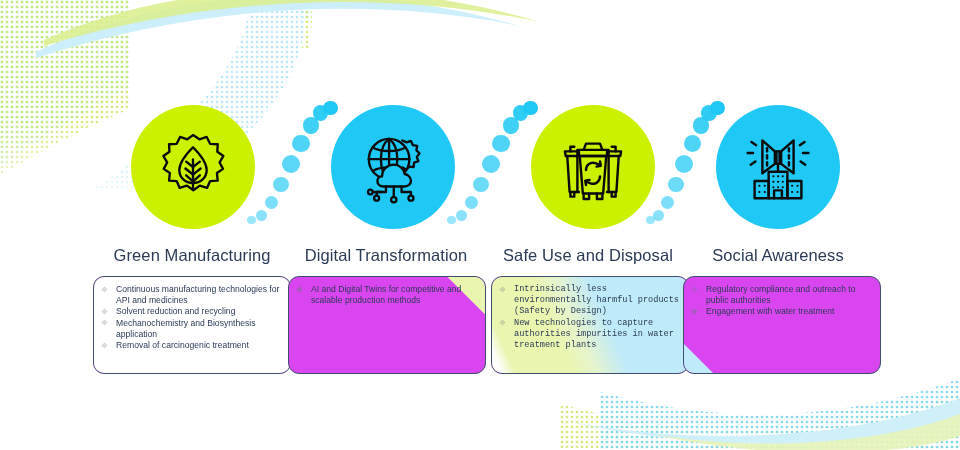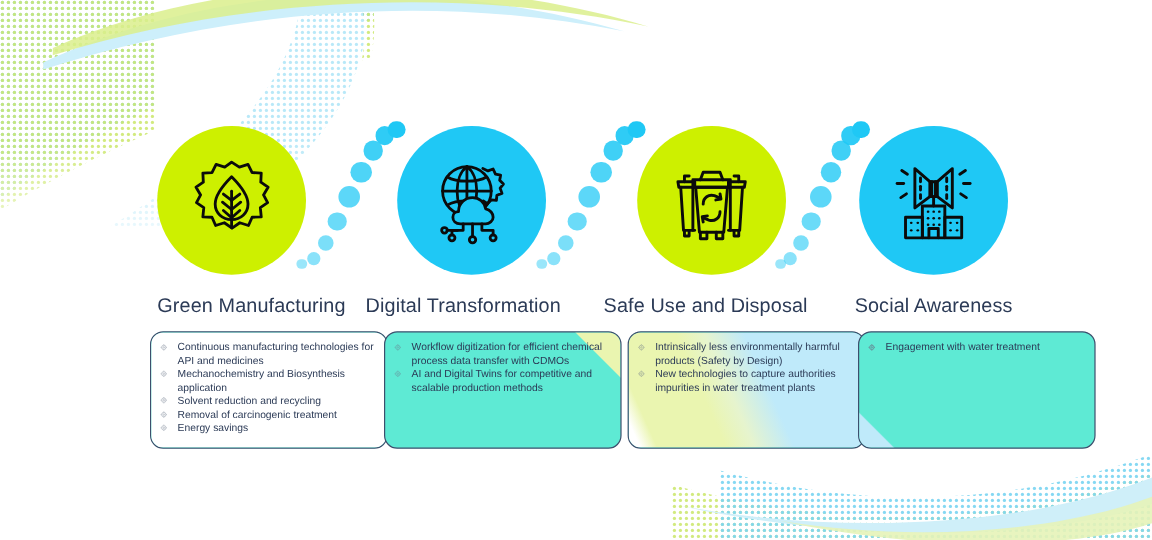--- a/index.html
+++ b/index.html
@@ -26,23 +26,22 @@
   .headings{position:absolute;top:246px;left:0;width:960px;height:26px;z-index:4;}
   .node-heading{
     position:absolute;width:192px;text-align:center;
     font-size:16.5px;color:#2b3a56;letter-spacing:.1px;white-space:nowrap;
   }
 
   
   .panels{position:absolute;top:276px;left:0;width:960px;height:100px;z-index:4;}
   .panel{
     position:absolute;width:198px;border:1.6px solid #3d4f6d;border-radius:11px;
-    background:#5eead4;overflow:hidden;box-sizing:border-box;
+    background:#d946ef;overflow:hidden;box-sizing:border-box;
     padding:7px 7px 7px 6px;
-    margin-left:32px;
   }
   .panel-bgwedge{position:absolute;inset:0;z-index:0;}
   .panel ul{
     position:relative;z-index:1;list-style:none;margin:0;padding:0;
   }
   .panel li{
     position:relative;padding-left:16px;margin-bottom:0px;
     font-size:8.6px;line-height:11.2px;color:#2b3a56;
   }
   .bullet-icon{
@@ -272,21 +271,21 @@
               <path d="M75 74 L75.2 74"></path>
             <path d="M68 82 L68.2 82"></path>
               <path d="M75 82 L75.2 82"></path>
           </g>
         </g>
       </svg>
     </div>
   </div>
 
   <div class="headings" id="headings">
-    <div class="node-heading" id="heading-0" style="left: 96px; text-align: right;">Green Manufacturing</div>
+    <div class="node-heading" id="heading-0" style="left: 96px;">Green Manufacturing</div>
     <div class="node-heading" id="heading-1" style="left: 290px;">Digital Transformation</div>
     <div class="node-heading" id="heading-2" style="left: 492px;">Safe Use and Disposal</div>
     <div class="node-heading" id="heading-3" style="left: 682px;">Social Awareness</div>
   </div>
 
   <div class="panels" id="panels">
       <div class="panel" style="left: 93px; height: 98px;">
         <div class="panel-bgwedge" style="background: rgb(255, 255, 255);"></div>
         <ul>
           <li><span class="bullet-icon">
@@ -305,89 +304,77 @@
               <svg viewBox="0 0 10 10">
                 <g fill="none" stroke="#6a7689" stroke-width="1.1">
                   <circle cx="5" cy="5" r="2.6"></circle>
                   <circle cx="5" cy="5" r="0.9"></circle>
                   <path d="M5 1.2 L5 2.4"></path>
                   <path d="M5 7.6 L5 8.8"></path>
                   <path d="M1.2 5 L2.4 5"></path>
                   <path d="M7.6 5 L8.8 5"></path>
                 </g>
               </svg>
+            </span><span>Solvent reduction and recycling</span></li>
+          <li><span class="bullet-icon">
+              <svg viewBox="0 0 10 10">
+                <g fill="none" stroke="#6a7689" stroke-width="1.1">
+                  <circle cx="5" cy="5" r="2.6"></circle>
+                  <circle cx="5" cy="5" r="0.9"></circle>
+                  <path d="M5 1.2 L5 2.4"></path>
+                  <path d="M5 7.6 L5 8.8"></path>
+                  <path d="M1.2 5 L2.4 5"></path>
+                  <path d="M7.6 5 L8.8 5"></path>
+                </g>
+              </svg>
             </span><span>Mechanochemistry and Biosynthesis application</span></li>
           <li><span class="bullet-icon">
               <svg viewBox="0 0 10 10">
                 <g fill="none" stroke="#6a7689" stroke-width="1.1">
                   <circle cx="5" cy="5" r="2.6"></circle>
                   <circle cx="5" cy="5" r="0.9"></circle>
                   <path d="M5 1.2 L5 2.4"></path>
                   <path d="M5 7.6 L5 8.8"></path>
                   <path d="M1.2 5 L2.4 5"></path>
                   <path d="M7.6 5 L8.8 5"></path>
                 </g>
               </svg>
-            </span><span>Solvent reduction and recycling</span></li>
-          <li><span class="bullet-icon">
-              <svg viewBox="0 0 10 10">
-                <g fill="none" stroke="#6a7689" stroke-width="1.1">
-                  <circle cx="5" cy="5" r="2.6"></circle>
-                  <circle cx="5" cy="5" r="0.9"></circle>
-                  <path d="M5 1.2 L5 2.4"></path>
-                  <path d="M5 7.6 L5 8.8"></path>
-                  <path d="M1.2 5 L2.4 5"></path>
-                  <path d="M7.6 5 L8.8 5"></path>
-                </g>
-              </svg>
             </span><span>Removal of carcinogenic treatment</span></li>
-          <li><span class="bullet-icon">
-              <svg viewBox="0 0 10 10">
-                <g fill="none" stroke="#6a7689" stroke-width="1.1">
-                  <circle cx="5" cy="5" r="2.6"></circle>
-                  <circle cx="5" cy="5" r="0.9"></circle>
-                  <path d="M5 1.2 L5 2.4"></path>
-                  <path d="M5 7.6 L5 8.8"></path>
-                  <path d="M1.2 5 L2.4 5"></path>
-                  <path d="M7.6 5 L8.8 5"></path>
-                </g>
-              </svg>
-            </span><span>Energy savings</span></li>
         </ul>
       </div>
       <div class="panel" style="left: 288px; height: 98px;">
         <div class="panel-bgwedge" style="background: linear-gradient(225deg, rgb(234, 245, 176) 0px, rgb(234, 245, 176) 26px, rgba(255, 255, 255, 0) 27px);"></div>
         <ul>
           <li><span class="bullet-icon">
               <svg viewBox="0 0 10 10">
                 <g fill="none" stroke="#6a7689" stroke-width="1.1">
                   <circle cx="5" cy="5" r="2.6"></circle>
                   <circle cx="5" cy="5" r="0.9"></circle>
                   <path d="M5 1.2 L5 2.4"></path>
                   <path d="M5 7.6 L5 8.8"></path>
                   <path d="M1.2 5 L2.4 5"></path>
                   <path d="M7.6 5 L8.8 5"></path>
                 </g>
               </svg>
-            </span><span>Workflow digitization for efficient chemical process data transfer with CDMOs</span></li>
+            </span></li>
           <li><span class="bullet-icon">
               <svg viewBox="0 0 10 10">
                 <g fill="none" stroke="#6a7689" stroke-width="1.1">
                   <circle cx="5" cy="5" r="2.6"></circle>
                   <circle cx="5" cy="5" r="0.9"></circle>
                   <path d="M5 1.2 L5 2.4"></path>
                   <path d="M5 7.6 L5 8.8"></path>
                   <path d="M1.2 5 L2.4 5"></path>
                   <path d="M7.6 5 L8.8 5"></path>
                 </g>
               </svg>
             </span><span>AI and Digital Twins for competitive and scalable production methods</span></li>
         </ul>
       </div>
-      <div class="panel" style="left: 491px; height: 98px;">
+      <div class="panel" style="left: 491px; height: 98px; font-family: Liberation Mono, monospace;">
         <div class="panel-bgwedge" style="background: linear-gradient(66deg, rgb(255, 255, 255) 0%, rgb(255, 255, 255) 4%, rgb(234, 245, 176) 10%, rgb(234, 245, 176) 34%, rgb(230, 244, 206) 44%, rgb(191, 234, 250) 58%, rgb(191, 234, 250) 100%);"></div>
         <ul>
           <li><span class="bullet-icon">
               <svg viewBox="0 0 10 10">
                 <g fill="none" stroke="#6a7689" stroke-width="1.1">
                   <circle cx="5" cy="5" r="2.6"></circle>
                   <circle cx="5" cy="5" r="0.9"></circle>
                   <path d="M5 1.2 L5 2.4"></path>
                   <path d="M5 7.6 L5 8.8"></path>
                   <path d="M1.2 5 L2.4 5"></path>
@@ -416,20 +403,32 @@
               <svg viewBox="0 0 10 10">
                 <g fill="none" stroke="#6a7689" stroke-width="1.1">
                   <circle cx="5" cy="5" r="2.6"></circle>
                   <circle cx="5" cy="5" r="0.9"></circle>
                   <path d="M5 1.2 L5 2.4"></path>
                   <path d="M5 7.6 L5 8.8"></path>
                   <path d="M1.2 5 L2.4 5"></path>
                   <path d="M7.6 5 L8.8 5"></path>
                 </g>
               </svg>
+            </span><span>Regulatory compliance and outreach to public authorities</span></li>
+          <li><span class="bullet-icon">
+              <svg viewBox="0 0 10 10">
+                <g fill="none" stroke="#6a7689" stroke-width="1.1">
+                  <circle cx="5" cy="5" r="2.6"></circle>
+                  <circle cx="5" cy="5" r="0.9"></circle>
+                  <path d="M5 1.2 L5 2.4"></path>
+                  <path d="M5 7.6 L5 8.8"></path>
+                  <path d="M1.2 5 L2.4 5"></path>
+                  <path d="M7.6 5 L8.8 5"></path>
+                </g>
+              </svg>
             </span></li>
           <li><span class="bullet-icon">
               <svg viewBox="0 0 10 10">
                 <g fill="none" stroke="#6a7689" stroke-width="1.1">
                   <circle cx="5" cy="5" r="2.6"></circle>
                   <circle cx="5" cy="5" r="0.9"></circle>
                   <path d="M5 1.2 L5 2.4"></path>
                   <path d="M5 7.6 L5 8.8"></path>
                   <path d="M1.2 5 L2.4 5"></path>
                   <path d="M7.6 5 L8.8 5"></path>

